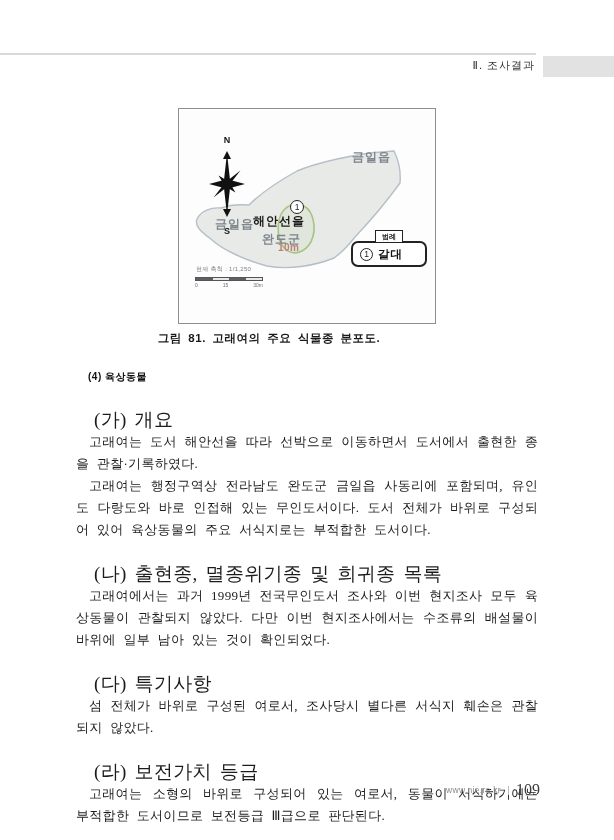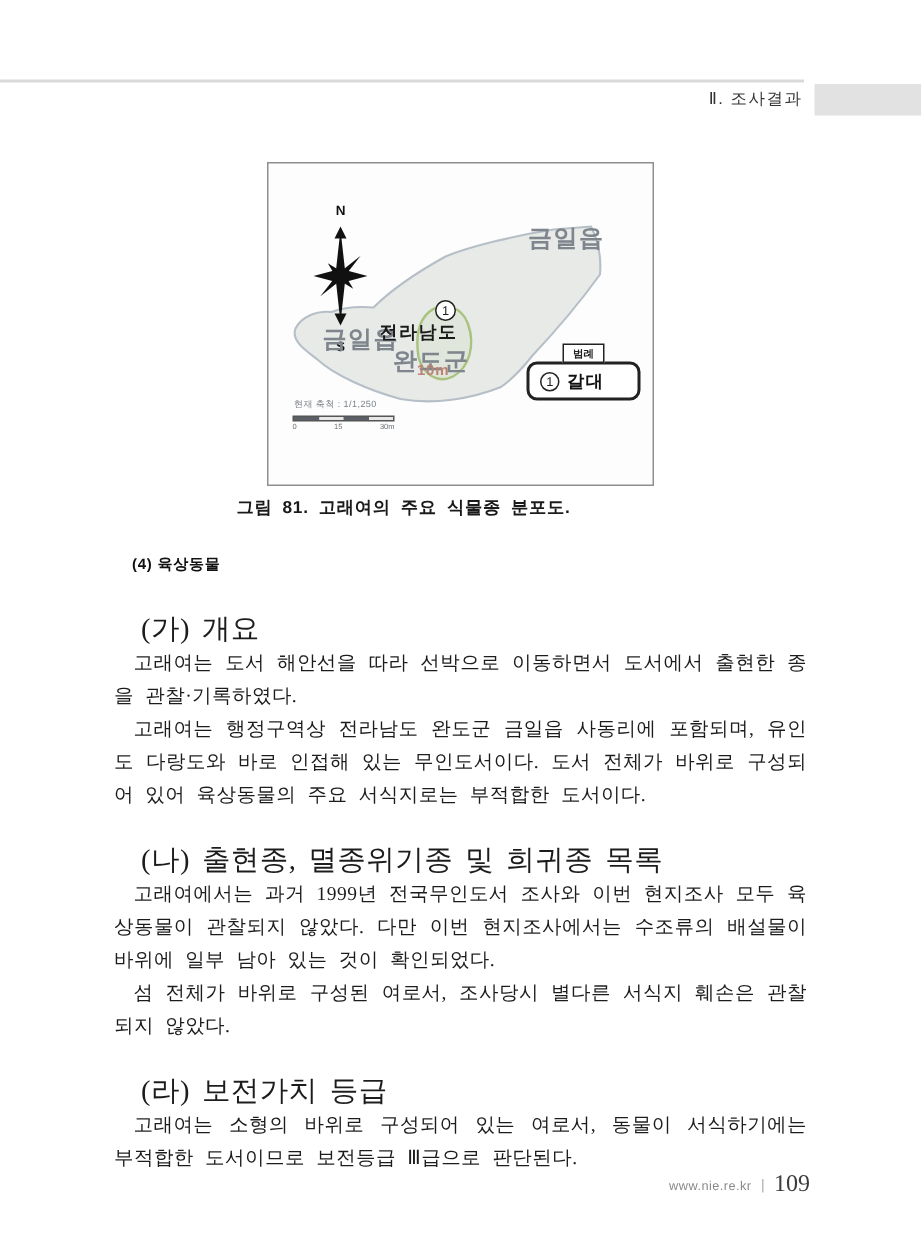--- a/index.html
+++ b/index.html
@@ -29,21 +29,21 @@
 
   
   .map {
     position: absolute; left: 178px; top: 108px;
     width: 258px; height: 216px;
     border: 1px solid #8f8f8f; background: #fdfdfd;
   }
   .map svg.island-svg { position: absolute; left: 0; top: 0; }
   .compass { position: absolute; left: 26px; top: 22px; width: 44px; height: 106px; }
   .map-label { position: absolute; font-family: "Liberation Sans", sans-serif; white-space: nowrap; }
-  .lbl-gray { color: #7e858c; font-size: 16px; font-weight: bold; letter-spacing: 1px; }
+  .lbl-gray { color: #7e858c; font-size: 12px; font-weight: bold; letter-spacing: 1px; }
   .lbl-province { color: #1a1a1a; font-size: 12px; font-weight: bold; letter-spacing: 1px; }
   .lbl-elev { color: #bb8273; font-size: 10px; font-weight: bold; letter-spacing: 0.5px; text-align: right; }
   .circle-marker {
     position: absolute; width: 14px; height: 14px;
     border: 1.3px solid #222; border-radius: 50%; background: #fff;
     font-family: "Liberation Sans", sans-serif; font-size: 8.5px; color: #222;
     display: flex; align-items: center; justify-content: center;
   }
   .legend {
     position: absolute; left: 172px; top: 116px; width: 76px;
@@ -151,21 +151,21 @@
         <path d="M22 26 L24 42.5 L34 45 L24 47.5 L22 64 L20 47.5 L10 45 L20 42.5 Z" fill="#111" transform="rotate(45 22 45)"></path>
         <path d="M22 14 L25 41 L40 45 L25 49 L22 76 L19 49 L4 45 L19 41 Z" fill="#111"></path>
         <path d="M22 12 L26 20 L18 20 Z" fill="#111"></path>
         <path d="M22 78 L26 70 L18 70 Z" fill="#111"></path>
       </g>
       <text x="22" y="103" text-anchor="middle" font-family="Liberation Sans, sans-serif" font-size="9" font-weight="bold" fill="#111">S</text>
     </svg>
 
     <div class="map-label lbl-gray" style="left:173px; top:40px;">금일읍</div>
     <div class="map-label lbl-gray" style="left:36px; top:107px;">금일읍</div>
-    <div class="map-label lbl-province" style="left:74px; top:104px;">전라남도</div>
+    <div class="map-label lbl-province" style="left:74px; top:104px;">해안선을</div>
     <div class="map-label lbl-gray" style="left:83px; top:122px;">완도군</div>
     <div class="map-label lbl-elev" style="left:99px; top:133px;">10m</div>
 
     <div class="circle-marker" style="left:111px; top:91px;">1</div>
 
     <div class="legend">
       <span class="legend-tab">범례</span>
       <div class="legend-box">
         <span class="circle-marker">1</span>
         <span class="legend-item-label">갈대</span>
@@ -193,20 +193,21 @@
   <div class="body-text">
     <div class="section-title">(4) 육상동물</div>
 
     <div class="subsection-heading">(가) 개요</div>
     <p class="para">고래여는 도서 해안선을 따라 선박으로 이동하면서 도서에서 출현한 종을 관찰·기록하였다.</p>
     <p class="para">고래여는 행정구역상 전라남도 완도군 금일읍 사동리에 포함되며, 유인도 다랑도와 바로 인접해 있는 무인도서이다. 도서 전체가 바위로 구성되어 있어 육상동물의 주요 서식지로는 부적합한 도서이다.</p>
 
     <div class="subsection-heading gap-lg">(나) 출현종, 멸종위기종 및 희귀종 목록</div>
     <p class="para">고래여에서는 과거 1999년 전국무인도서 조사와 이번 현지조사 모두 육상동물이 관찰되지 않았다. 다만 이번 현지조사에서는 수조류의 배설물이 바위에 일부 남아 있는 것이 확인되었다.</p>
 
+    <div class="subsection-heading gap-lg">(다) 특기사항</div>
     <p class="para">섬 전체가 바위로 구성된 여로서, 조사당시 별다른 서식지 훼손은 관찰되지 않았다.</p>
 
     <div class="subsection-heading gap-lg">(라) 보전가치 등급</div>
     <p class="para">고래여는 소형의 바위로 구성되어 있는 여로서, 동물이 서식하기에는 부적합한 도서이므로 보전등급 Ⅲ급으로 판단된다.</p>
   </div>
 
   <div class="footer">
     <span class="footer-site">www.nie.re.kr</span>
     <span class="footer-sep"></span>
     <span class="footer-page">109</span>

